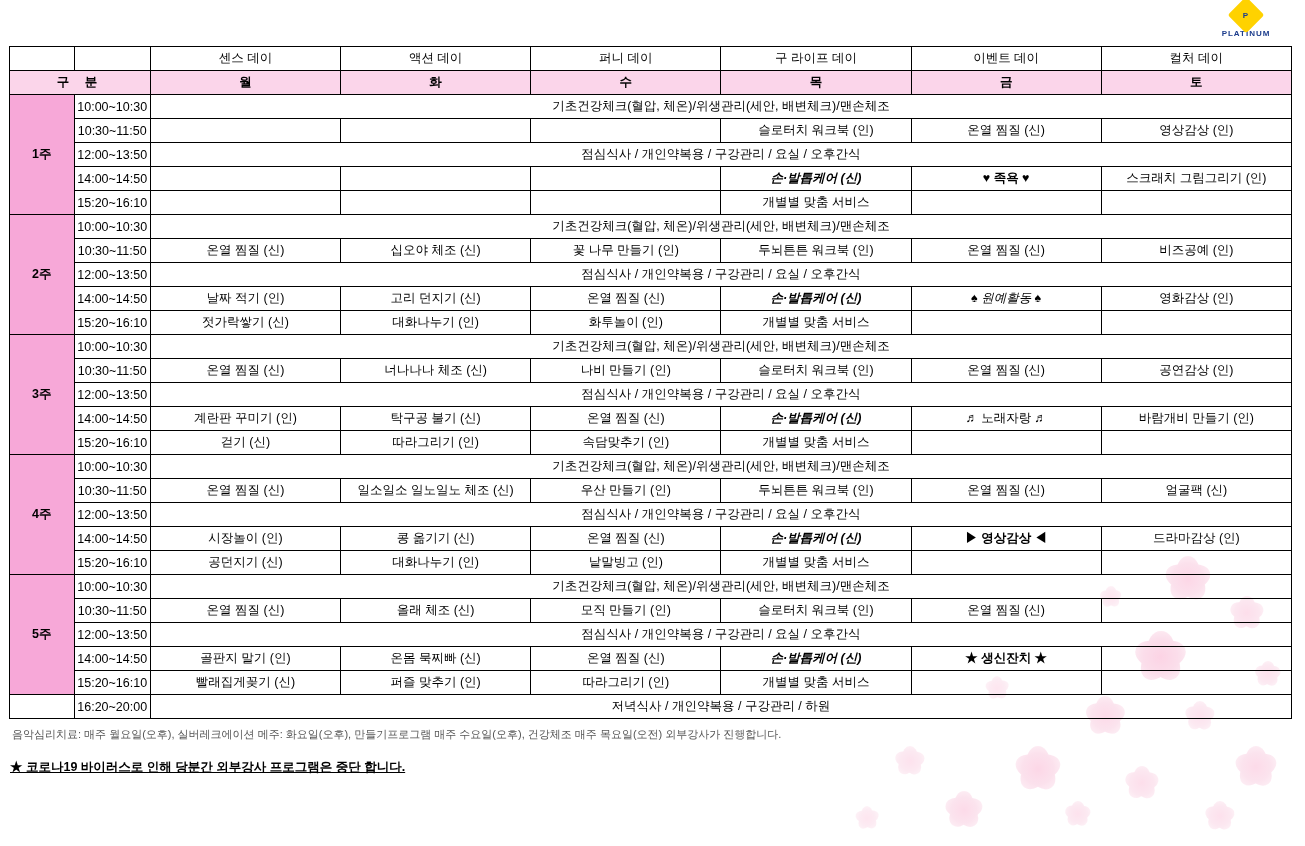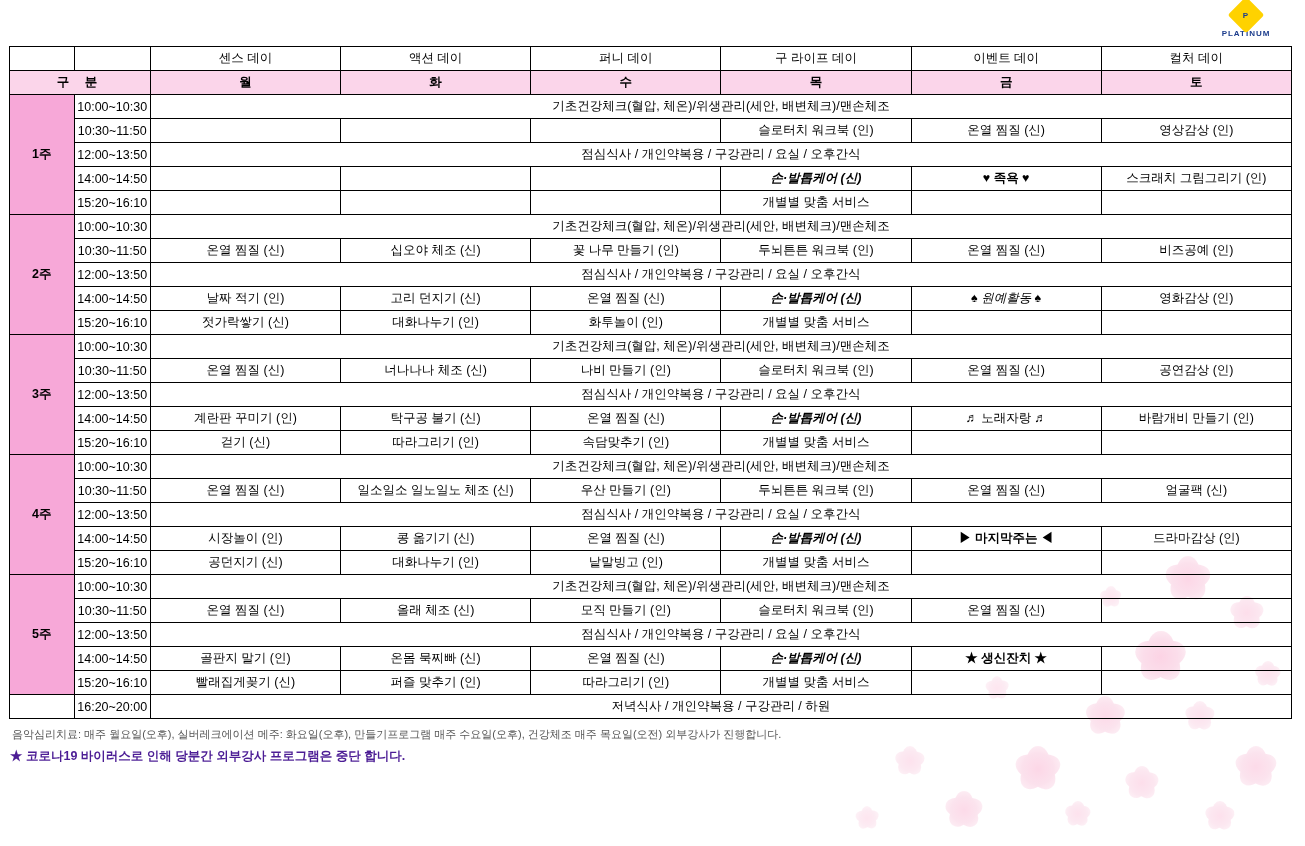--- a/index.html
+++ b/index.html
@@ -60,22 +60,22 @@
   .c-gray   { color:#6b6b6b; font-size:11px; }
   .c-black  { color:#000; }
   .c-red    { color:#e01010; font-weight:bold; }
   .c-navy   { color:#1d3fd0; font-weight:bold; }
   .c-purple { color:#c000c0;font-family:Liberation Serif, serif; }
   .b { font-weight:bold; }
 
   
   .notes { position:relative; z-index:2; margin:8px 0 0 10px; }
   .note { font-size:12.5px; color:#000; margin-bottom:5px; font-weight:bold; }
-  .note.small { font-size:11px; color:#555; font-weight:normal; margin-bottom:6px; margin-left:2px;}
-  .note.red { color:#4c1d95; }
+  .note.small { font-size:11px; color:#555; font-weight:normal; margin-bottom:17px; margin-left:2px;}
+  .note.red { color:#000000;text-decoration:underline; }
 </style>
 </head>
 <body>
 
 <div class="blossoms" id="blossoms">
     <div class="blossom" style="left: 330px; top: 110px; width: 46px; height: 46px; opacity: 0.55;">
       <div class="petal" style="width: 23.92px; height: 28.52px; background: radial-gradient(circle at 50% 80%, rgb(251, 183, 212) 0%, rgb(249, 201, 222) 60%, rgb(253, 227, 238) 100%); left: 11.04px; top: 0px; transform-origin: 50% 23px; transform: rotate(0deg);"></div>
       <div class="petal" style="width: 23.92px; height: 28.52px; background: radial-gradient(circle at 50% 80%, rgb(251, 183, 212) 0%, rgb(249, 201, 222) 60%, rgb(253, 227, 238) 100%); left: 11.04px; top: 0px; transform-origin: 50% 23px; transform: rotate(72deg);"></div>
       <div class="petal" style="width: 23.92px; height: 28.52px; background: radial-gradient(circle at 50% 80%, rgb(251, 183, 212) 0%, rgb(249, 201, 222) 60%, rgb(253, 227, 238) 100%); left: 11.04px; top: 0px; transform-origin: 50% 23px; transform: rotate(144deg);"></div>
       <div class="petal" style="width: 23.92px; height: 28.52px; background: radial-gradient(circle at 50% 80%, rgb(251, 183, 212) 0%, rgb(249, 201, 222) 60%, rgb(253, 227, 238) 100%); left: 11.04px; top: 0px; transform-origin: 50% 23px; transform: rotate(216deg);"></div>
@@ -355,21 +355,21 @@
       <tr>
         <td class="time-cell">12:00~13:50</td>
         <td class="merge-lunch" colspan="6">점심식사 / 개인약복용 / 구강관리 / 요실 / 오후간식</td>
       </tr>
       <tr>
         <td class="time-cell">14:00~14:50</td>
         <td class="cell c-black">시장놀이 (인)</td>
         <td class="cell c-black">콩 옮기기 (신)</td>
         <td class="cell c-green">온열 찜질 (신)</td>
         <td class="cell c-orange b">손·발톱케어 (신)</td>
-        <td class="cell c-navy">▶ 마지막주는 ◀</td>
+        <td class="cell c-navy">▶ 영상감상 ◀</td>
         <td class="cell c-blue">드라마감상 (인)</td>
       </tr>
       <tr>
         <td class="time-cell">15:20~16:10</td>
         <td class="cell c-gray">공던지기 (신)</td>
         <td class="cell c-gray">대화나누기 (인)</td>
         <td class="cell c-gray">낱말빙고 (인)</td>
         <td class="cell c-gray">개별별 맞춤 서비스</td>
         <td class="cell "></td>
         <td class="cell "></td>

